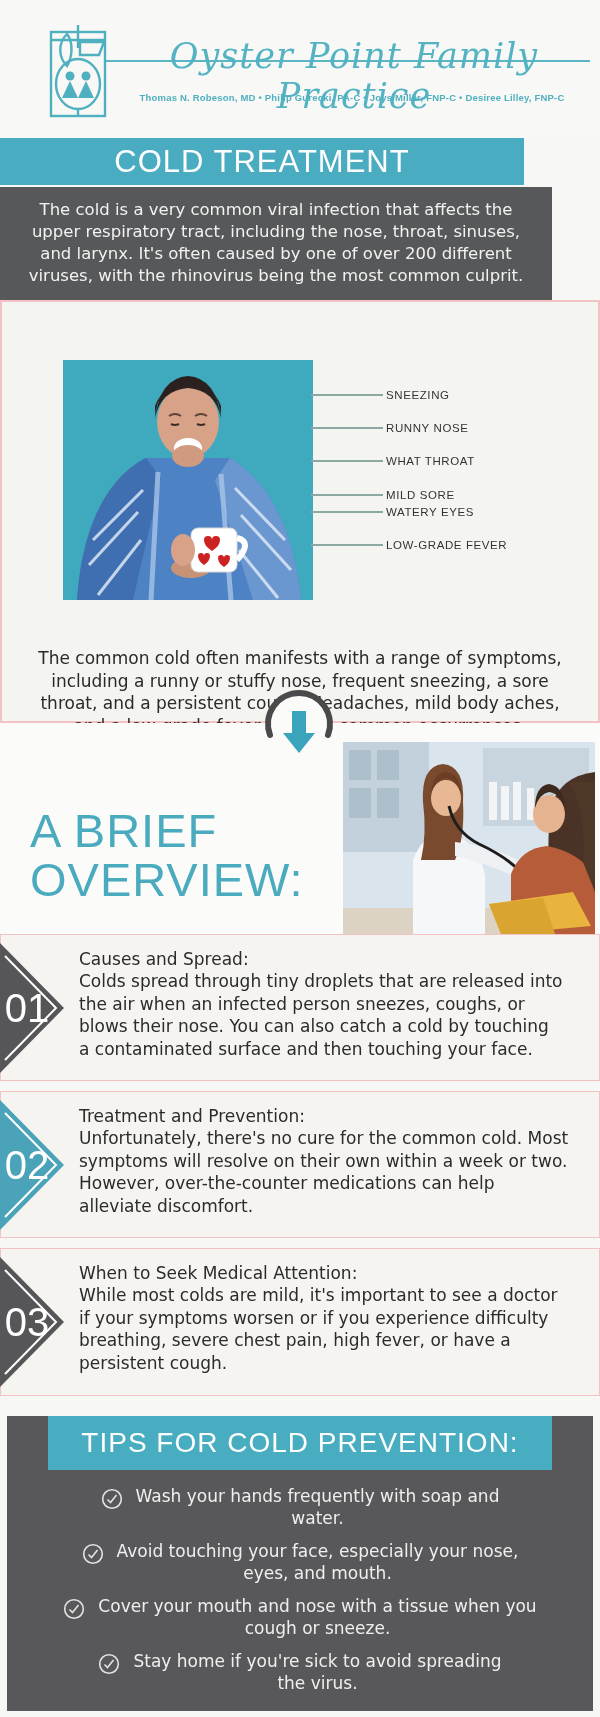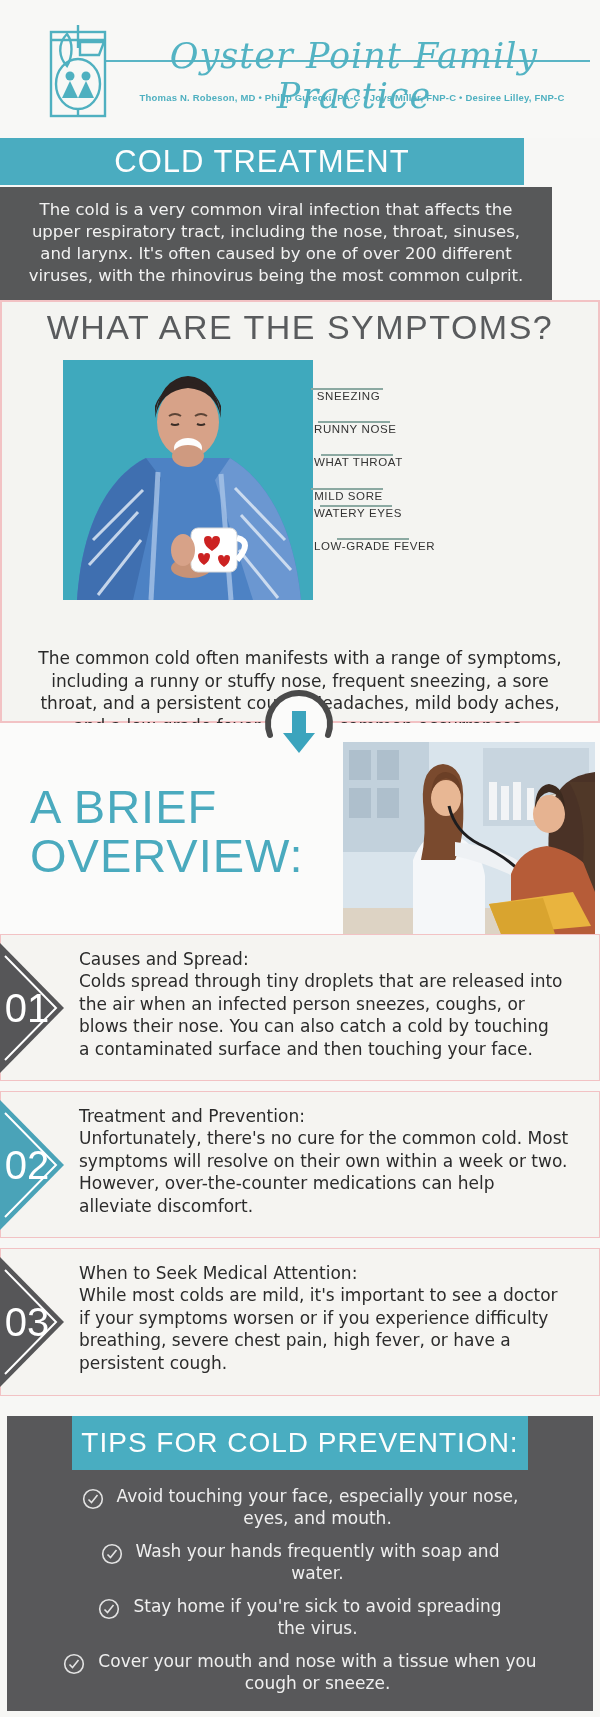--- a/index.html
+++ b/index.html
@@ -23,46 +23,46 @@
   
   .intro { width:552px; height:113px; background:#575859; color:#f2f2f2; text-align:center;
     font-family:"DejaVu Sans", sans-serif; font-size:16.5px; line-height:1.33;
     white-space:pre-line; padding-top:12px; }
 
   
   .symptoms { position:relative; width:600px; height:423px; background:#f4f4f1;
     border:2px solid #f2c2c4; }
   .symptoms-title { margin-top:6px; text-align:center; font-size:34px; letter-spacing:1.5px; color:#595b5d; }
   .man-photo { position:absolute; left:61px; top:58px; width:250px; height:240px; }
-  .symptom-row { position:absolute; left:309px; height:14px; display:flex; align-items:center;flex-direction:column; }
+  .symptom-row { position:absolute; left:309px; height:14px; display:flex; align-items:center; }
   .symptom-line { width:72px; height:2px; background:#8ba9a2; }
   .symptom-label { margin-left:3px; font-size:11.5px; letter-spacing:.6px; color:#333; white-space:nowrap; }
   .symptoms-desc { position:absolute; left:0; right:0; top:304px; text-align:center;
     font-family:"DejaVu Sans", sans-serif; font-size:17px; line-height:1.33; color:#2a2a2a; white-space:pre-line;margin-top:41px; }
 
   
   .hero { position:relative; width:600px; height:211px; background:#fbfbfa; }
   .down-circle { position:absolute; left:262px; top:-36px; }
-  .hero-heading { position:absolute; left:30px; top:60px; font-size:47px; line-height:1.04;
+  .hero-heading { position:absolute; left:30px; top:84px; font-size:47px; line-height:1.04;
     color:#4aaabe; letter-spacing:1px; white-space:pre-line; }
   .doctor-photo { position:absolute; left:343px; top:19px; width:252px; height:192px; }
 
   
   .overview-list { width:600px; }
   .ov-box { position:relative; width:600px; height:147px; background:#f5f4f1;
     border:1px solid #f2c2c4; margin-bottom:10px; overflow:visible; }
   .ov-box:last-child { margin-bottom:0; height:148px; }
   .ov-arrow { position:absolute; left:-1px; top:50%; margin-top:-65px; }
   .ov-text { margin-left:78px; padding-top:13px; font-family:"DejaVu Sans", sans-serif;
     font-size:17px; line-height:1.32; color:#2b2b2b; width:560px; }
   .ov-body { white-space:pre; }
 
   
   .tips { position:relative; margin:20px 7px 0 7px; height:295px; background:#58585a; }
-  .tips-banner { margin:9px auto 0 auto; width:456px; height:54px; background:#49adc1;
+  .tips-banner { margin:9px auto 0 auto; width:504px; height:54px; background:#49adc1;
     color:#fdfdfd; text-align:center; line-height:54px; font-size:28px; letter-spacing:1px; }
   .tips-list { padding-top:15px; display:flex; flex-direction:column; gap:10px; }
   .tip-row { display:flex; justify-content:center; align-items:flex-start; gap:13px; }
   .tip-text { color:#efefef; font-family:"DejaVu Sans", sans-serif; font-size:17px;
     line-height:1.32; text-align:center; white-space:pre-line; }
   .tip-icon { flex:0 0 auto; margin-top:3px; }
 </style>
 </head>
 <body>
 
@@ -92,21 +92,20 @@
   </div>
 
   <div class="banner">COLD TREATMENT</div>
 
   <div class="intro">The cold is a very common viral infection that affects the
 upper respiratory tract, including the nose, throat, sinuses,
 and larynx. It's often caused by one of over 200 different
 viruses, with the rhinovirus being the most common culprit.</div>
 
   <div class="symptoms">
-    <div class="symptoms-title">WHAT ARE THE SYMPTOMS?</div>
 
     <svg class="man-photo" viewBox="0 0 250 240">
       <rect width="250" height="240" fill="#3fa9bd"></rect>
 
       <path d="M14,240 C20,150 55,112 83,98 L167,98 C200,118 230,160 238,240 Z" fill="#4d82c4"></path>
       <path d="M14,240 C20,150 55,112 83,98 L98,118 L70,240 Z" fill="#3f6fb0"></path>
       <path d="M238,240 C230,160 200,118 167,98 L152,120 L190,240 Z" fill="#6b97d1"></path>
       <g stroke="#dce7f5" stroke-width="3" opacity="0.85">
         <path d="M30,180 L80,130" fill="none"></path>
         <path d="M26,205 L75,152" fill="none"></path>
@@ -279,47 +278,47 @@
 
   <div class="tips">
     <div class="tips-banner">TIPS FOR COLD PREVENTION:</div>
     <div class="tips-list">
 
       <div class="tip-row">
         <svg class="tip-icon" width="22" height="22" viewBox="0 0 22 22">
           <circle cx="11" cy="11" r="9.3" fill="none" stroke="#e3e3e3" stroke-width="1.6"></circle>
           <path d="M6.5,11.5 l3,3 l6,-7.5" fill="none" stroke="#e3e3e3" stroke-width="1.6"></path>
         </svg>
-        <div class="tip-text">Avoid touching your face, especially your nose,
-eyes, and mouth.</div>
+        <div class="tip-text">Wash your hands frequently with soap and
+water.</div>
       </div>
 
       <div class="tip-row">
         <svg class="tip-icon" width="22" height="22" viewBox="0 0 22 22">
           <circle cx="11" cy="11" r="9.3" fill="none" stroke="#e3e3e3" stroke-width="1.6"></circle>
           <path d="M6.5,11.5 l3,3 l6,-7.5" fill="none" stroke="#e3e3e3" stroke-width="1.6"></path>
         </svg>
-        <div class="tip-text">Wash your hands frequently with soap and
-water.</div>
+        <div class="tip-text">Avoid touching your face, especially your nose,
+eyes, and mouth.</div>
+      </div>
+
+      <div class="tip-row">
+        <svg class="tip-icon" width="22" height="22" viewBox="0 0 22 22">
+          <circle cx="11" cy="11" r="9.3" fill="none" stroke="#e3e3e3" stroke-width="1.6"></circle>
+          <path d="M6.5,11.5 l3,3 l6,-7.5" fill="none" stroke="#e3e3e3" stroke-width="1.6"></path>
+        </svg>
+        <div class="tip-text">Cover your mouth and nose with a tissue when you
+cough or sneeze.</div>
       </div>
 
       <div class="tip-row">
         <svg class="tip-icon" width="22" height="22" viewBox="0 0 22 22">
           <circle cx="11" cy="11" r="9.3" fill="none" stroke="#e3e3e3" stroke-width="1.6"></circle>
           <path d="M6.5,11.5 l3,3 l6,-7.5" fill="none" stroke="#e3e3e3" stroke-width="1.6"></path>
         </svg>
         <div class="tip-text">Stay home if you're sick to avoid spreading
 the virus.</div>
       </div>
 
-      <div class="tip-row">
-        <svg class="tip-icon" width="22" height="22" viewBox="0 0 22 22">
-          <circle cx="11" cy="11" r="9.3" fill="none" stroke="#e3e3e3" stroke-width="1.6"></circle>
-          <path d="M6.5,11.5 l3,3 l6,-7.5" fill="none" stroke="#e3e3e3" stroke-width="1.6"></path>
-        </svg>
-        <div class="tip-text">Cover your mouth and nose with a tissue when you
-cough or sneeze.</div>
-      </div>
-
     </div>
   </div>
 
 </div>
 
 </body></html>

